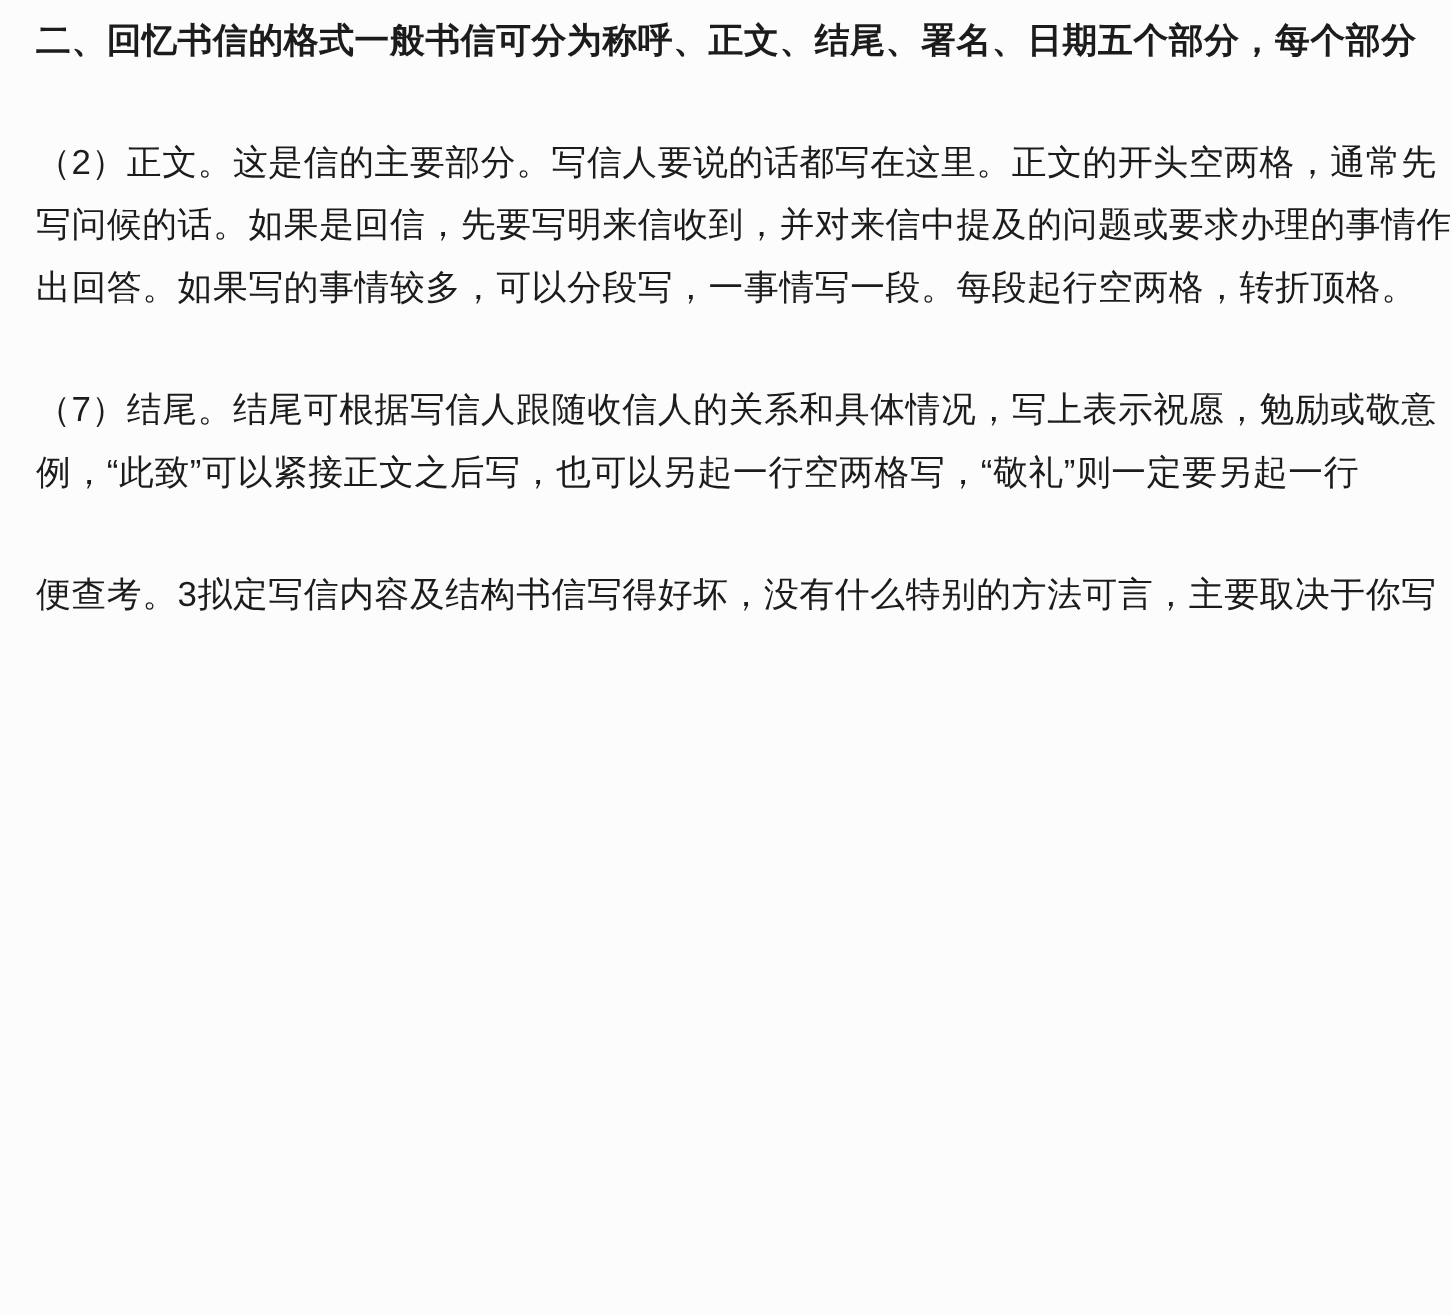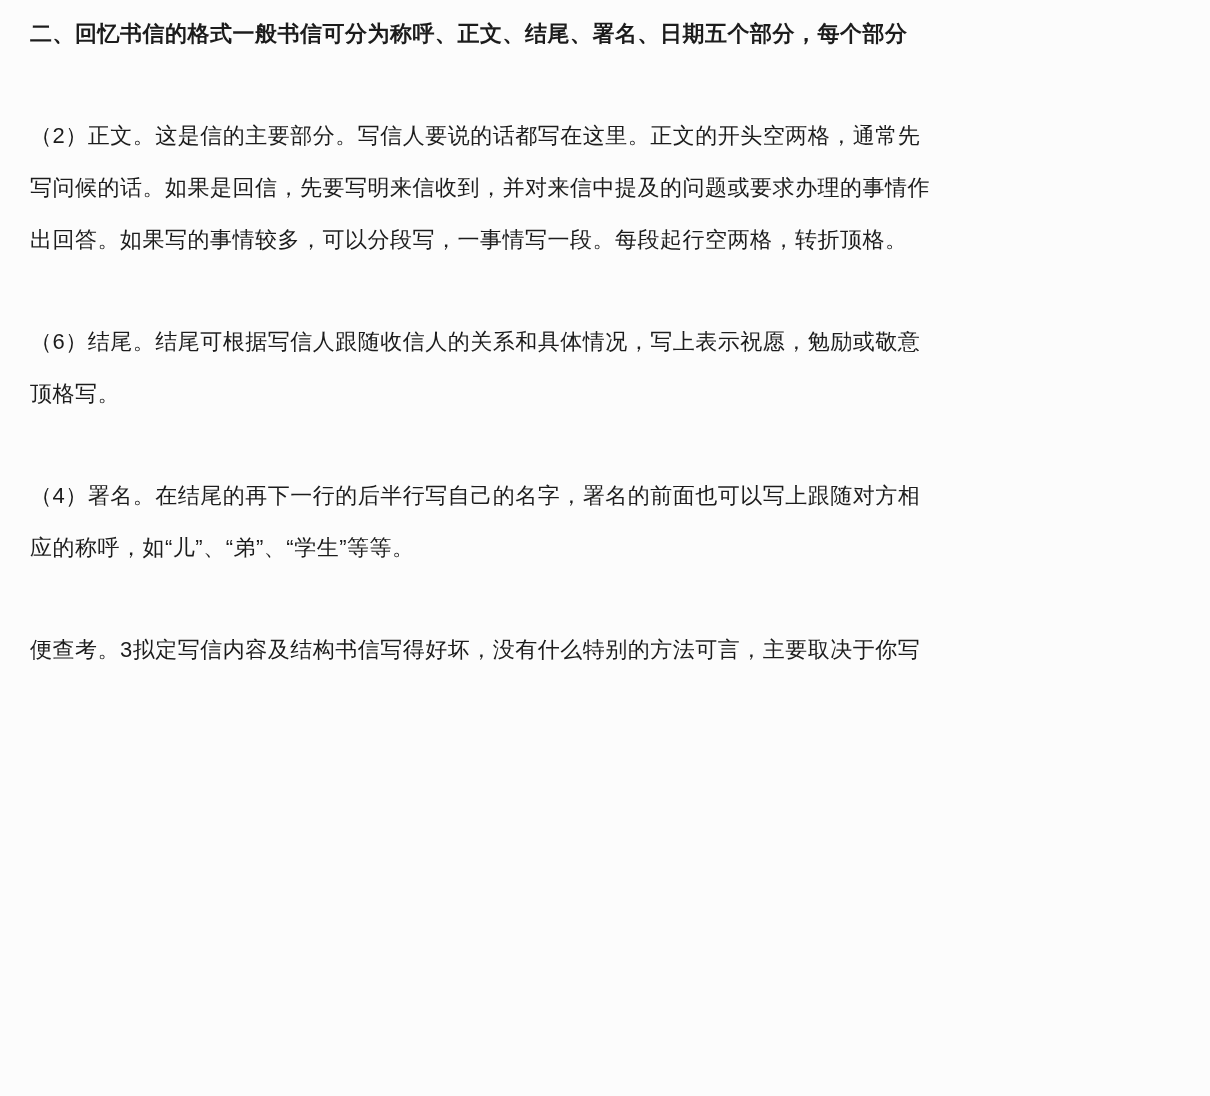--- a/index.html
+++ b/index.html
@@ -14,21 +14,21 @@
   }
   .doc {
     box-sizing: border-box;
     width: 1210px;
     height: 1096px;
     padding: 8px 28px 0 30px;
     font-family: "Liberation Sans", "DejaVu Sans", sans-serif;
     color: #1c1c1c;
   }
   .line {
-    font-size: 22px;
+    font-size: 29px;
     line-height: 52px;
     letter-spacing: 0.5px;
     white-space: nowrap;
     font-weight: 400;
   }
   .heading .line {
     font-weight: 700;
   }
   .para {
     margin-top: 50px;
@@ -47,26 +47,22 @@
   </div>
 
 
   <div class="para">
     <div class="line">（2）正文。这是信的主要部分。写信人要说的话都写在这里。正文的开头空两格，通常先</div>
     <div class="line">写问候的话。如果是回信，先要写明来信收到，并对来信中提及的问题或要求办理的事情作</div>
     <div class="line">出回答。如果写的事情较多，可以分段写，一事情写一段。每段起行空两格，转折顶格。</div>
   </div>
 
   <div class="para">
-    <div class="line">（6）结尾。结尾可根据写信人跟随收信人的关系和具体情况，写上表示祝愿，勉励或敬意</div>
-    <div class="line">顶格写。</div>
+    <div class="line">（7）结尾。结尾可根据写信人跟随收信人的关系和具体情况，写上表示祝愿，勉励或敬意</div>
+    <div class="line">例，“此致”可以紧接正文之后写，也可以另起一行空两格写，“敬礼”则一定要另起一行</div>
   </div>
 
-  <div class="para">
-    <div class="line">（4）署名。在结尾的再下一行的后半行写自己的名字，署名的前面也可以写上跟随对方相</div>
-    <div class="line">应的称呼，如“儿”、“弟”、“学生”等等。</div>
-  </div>
 
   <div class="para">
     <div class="line">便查考。3拟定写信内容及结构书信写得好坏，没有什么特别的方法可言，主要取决于你写</div>
   </div>
 
 </div>
 
 </body></html>

